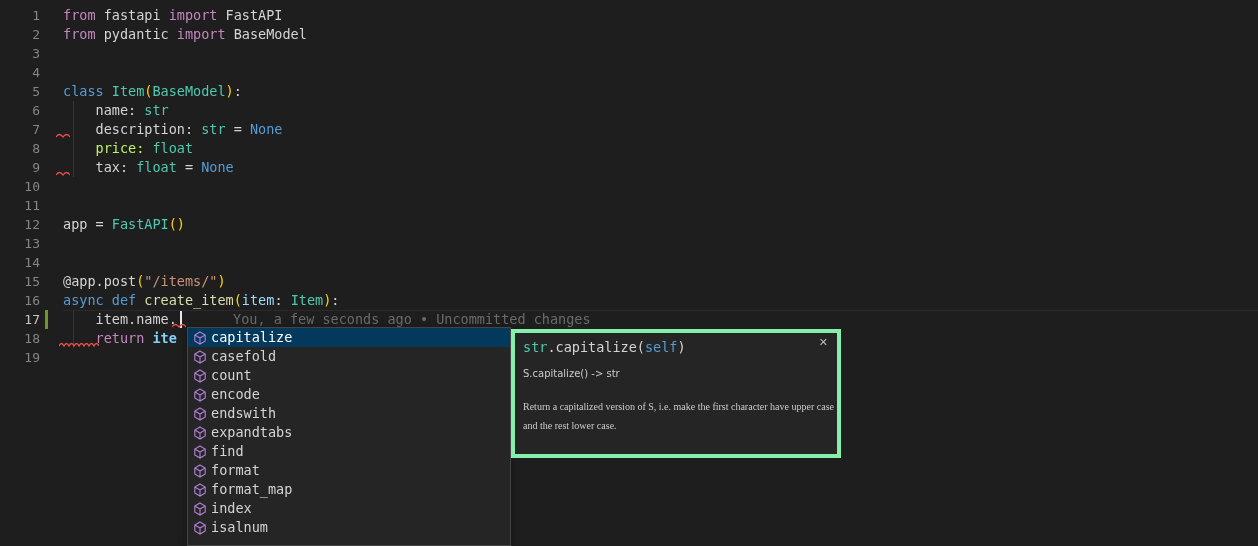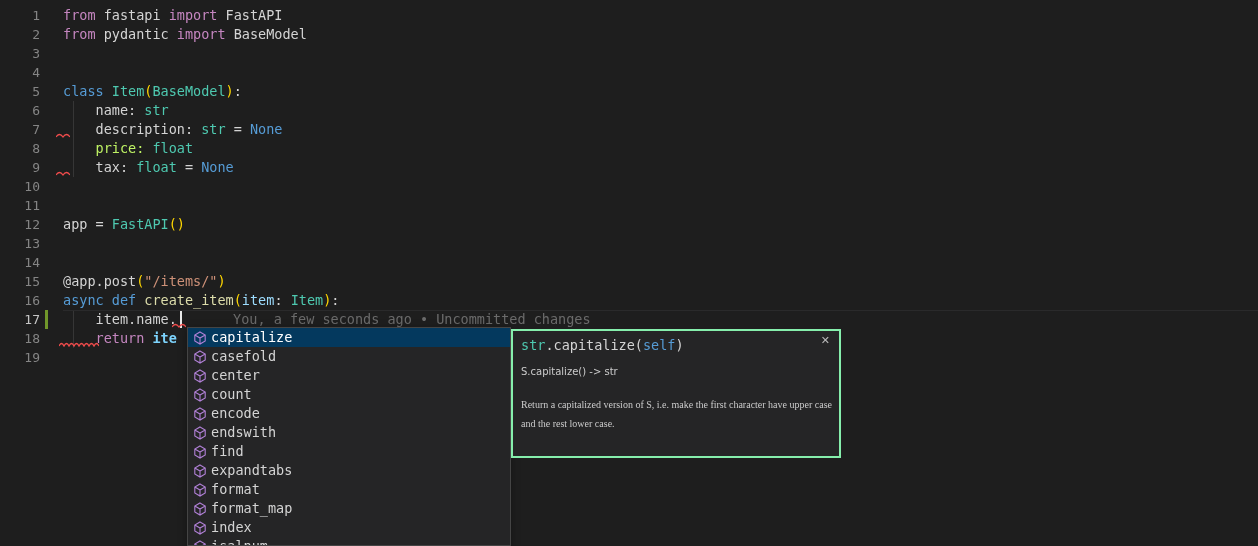--- a/index.html
+++ b/index.html
@@ -18,21 +18,21 @@
   .squiggle{position:absolute;}
   
   #suggest{position:absolute;left:187px;top:327px;width:324px;height:219px;background:#252526;
            border:1px solid #454545;box-sizing:border-box;overflow:hidden;box-shadow:0 2px 8px rgba(0,0,0,.36);}
   .sg-row{height:19px;line-height:19px;display:flex;align-items:center;color:#d4d4d4;cursor:pointer;}
   .sg-row.selected{background:#04395e;color:#ffffff;}
   .sg-icon{width:16px;height:16px;margin:0 3px 0 4px;flex:0 0 16px;}
   .sg-label{white-space:pre;font-size:13.5px;}
   
   #docs{position:absolute;left:511px;top:329px;width:330px;height:129px;background:#252526;
-        border:2px solid #86efac;box-sizing:border-box;}
+        border:4px solid #86efac;box-sizing:border-box;}
   #docs-sig{position:absolute;left:8px;top:5px;line-height:19px;white-space:pre;font-size:13.5px;}
   #docs-close{position:absolute;right:9px;top:3px;color:#bbbbbb;font-size:11px;cursor:pointer;
               font-family:"DejaVu Sans",sans-serif;}
   .docs-body{position:absolute;left:8px;width:314px;color:#cccccc;
              font-family:"DejaVu Sans","Liberation Sans",sans-serif;font-size:10px;line-height:19px;}
   #docs-p1{top:31px;}
   #docs-p2{top:64px;font-family:Liberation Serif, serif;}
 </style>
 </head>
 <body>
@@ -94,51 +94,45 @@
       <div class="sg-row">
         <svg class="sg-icon" viewBox="0 0 16 16">
       <path d="M8 2 L13.2 5 L13.2 11 L8 14 L2.8 11 L2.8 5 Z M2.8 5 L8 8 M13.2 5 L8 8 M8 8 L8 14" fill="none" stroke="#B180D7" stroke-width="1.1"></path>
     </svg>
         <span class="sg-label">casefold</span>
       </div>
       <div class="sg-row">
         <svg class="sg-icon" viewBox="0 0 16 16">
       <path d="M8 2 L13.2 5 L13.2 11 L8 14 L2.8 11 L2.8 5 Z M2.8 5 L8 8 M13.2 5 L8 8 M8 8 L8 14" fill="none" stroke="#B180D7" stroke-width="1.1"></path>
     </svg>
-        <span class="sg-label">center</span>
-      </div>
-      <div class="sg-row">
-        <svg class="sg-icon" viewBox="0 0 16 16">
-      <path d="M8 2 L13.2 5 L13.2 11 L8 14 L2.8 11 L2.8 5 Z M2.8 5 L8 8 M13.2 5 L8 8 M8 8 L8 14" fill="none" stroke="#B180D7" stroke-width="1.1"></path>
-    </svg>
         <span class="sg-label">count</span>
       </div>
       <div class="sg-row">
         <svg class="sg-icon" viewBox="0 0 16 16">
       <path d="M8 2 L13.2 5 L13.2 11 L8 14 L2.8 11 L2.8 5 Z M2.8 5 L8 8 M13.2 5 L8 8 M8 8 L8 14" fill="none" stroke="#B180D7" stroke-width="1.1"></path>
     </svg>
         <span class="sg-label">encode</span>
       </div>
       <div class="sg-row">
         <svg class="sg-icon" viewBox="0 0 16 16">
       <path d="M8 2 L13.2 5 L13.2 11 L8 14 L2.8 11 L2.8 5 Z M2.8 5 L8 8 M13.2 5 L8 8 M8 8 L8 14" fill="none" stroke="#B180D7" stroke-width="1.1"></path>
     </svg>
         <span class="sg-label">endswith</span>
       </div>
       <div class="sg-row">
         <svg class="sg-icon" viewBox="0 0 16 16">
       <path d="M8 2 L13.2 5 L13.2 11 L8 14 L2.8 11 L2.8 5 Z M2.8 5 L8 8 M13.2 5 L8 8 M8 8 L8 14" fill="none" stroke="#B180D7" stroke-width="1.1"></path>
     </svg>
-        <span class="sg-label">find</span>
+        <span class="sg-label">expandtabs</span>
       </div>
       <div class="sg-row">
         <svg class="sg-icon" viewBox="0 0 16 16">
       <path d="M8 2 L13.2 5 L13.2 11 L8 14 L2.8 11 L2.8 5 Z M2.8 5 L8 8 M13.2 5 L8 8 M8 8 L8 14" fill="none" stroke="#B180D7" stroke-width="1.1"></path>
     </svg>
-        <span class="sg-label">expandtabs</span>
+        <span class="sg-label">find</span>
       </div>
       <div class="sg-row">
         <svg class="sg-icon" viewBox="0 0 16 16">
       <path d="M8 2 L13.2 5 L13.2 11 L8 14 L2.8 11 L2.8 5 Z M2.8 5 L8 8 M13.2 5 L8 8 M8 8 L8 14" fill="none" stroke="#B180D7" stroke-width="1.1"></path>
     </svg>
         <span class="sg-label">format</span>
       </div>
       <div class="sg-row">
         <svg class="sg-icon" viewBox="0 0 16 16">
       <path d="M8 2 L13.2 5 L13.2 11 L8 14 L2.8 11 L2.8 5 Z M2.8 5 L8 8 M13.2 5 L8 8 M8 8 L8 14" fill="none" stroke="#B180D7" stroke-width="1.1"></path>

